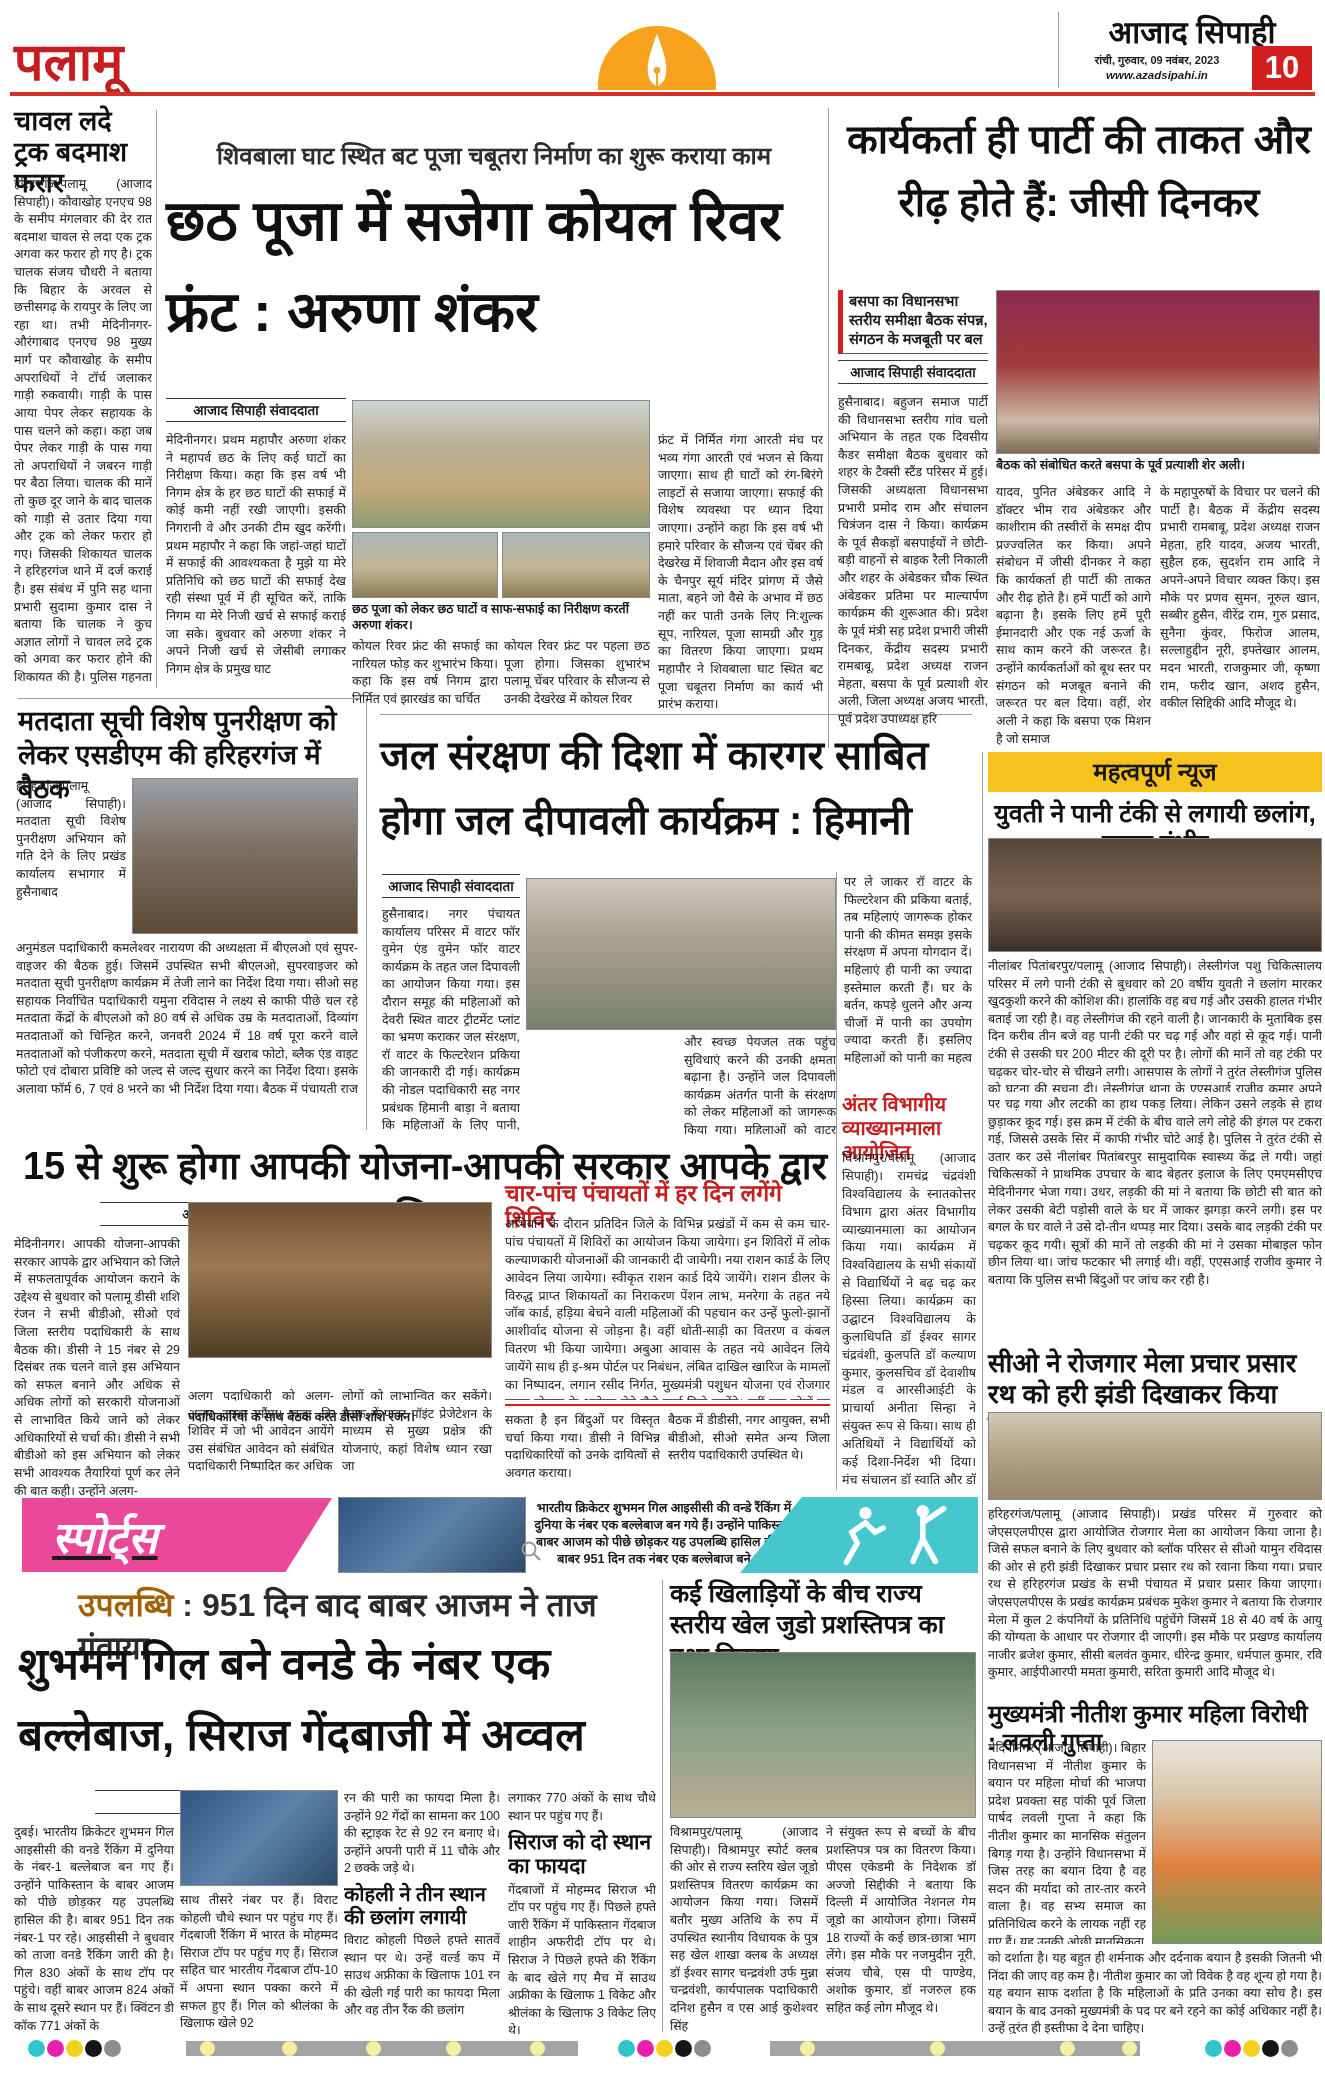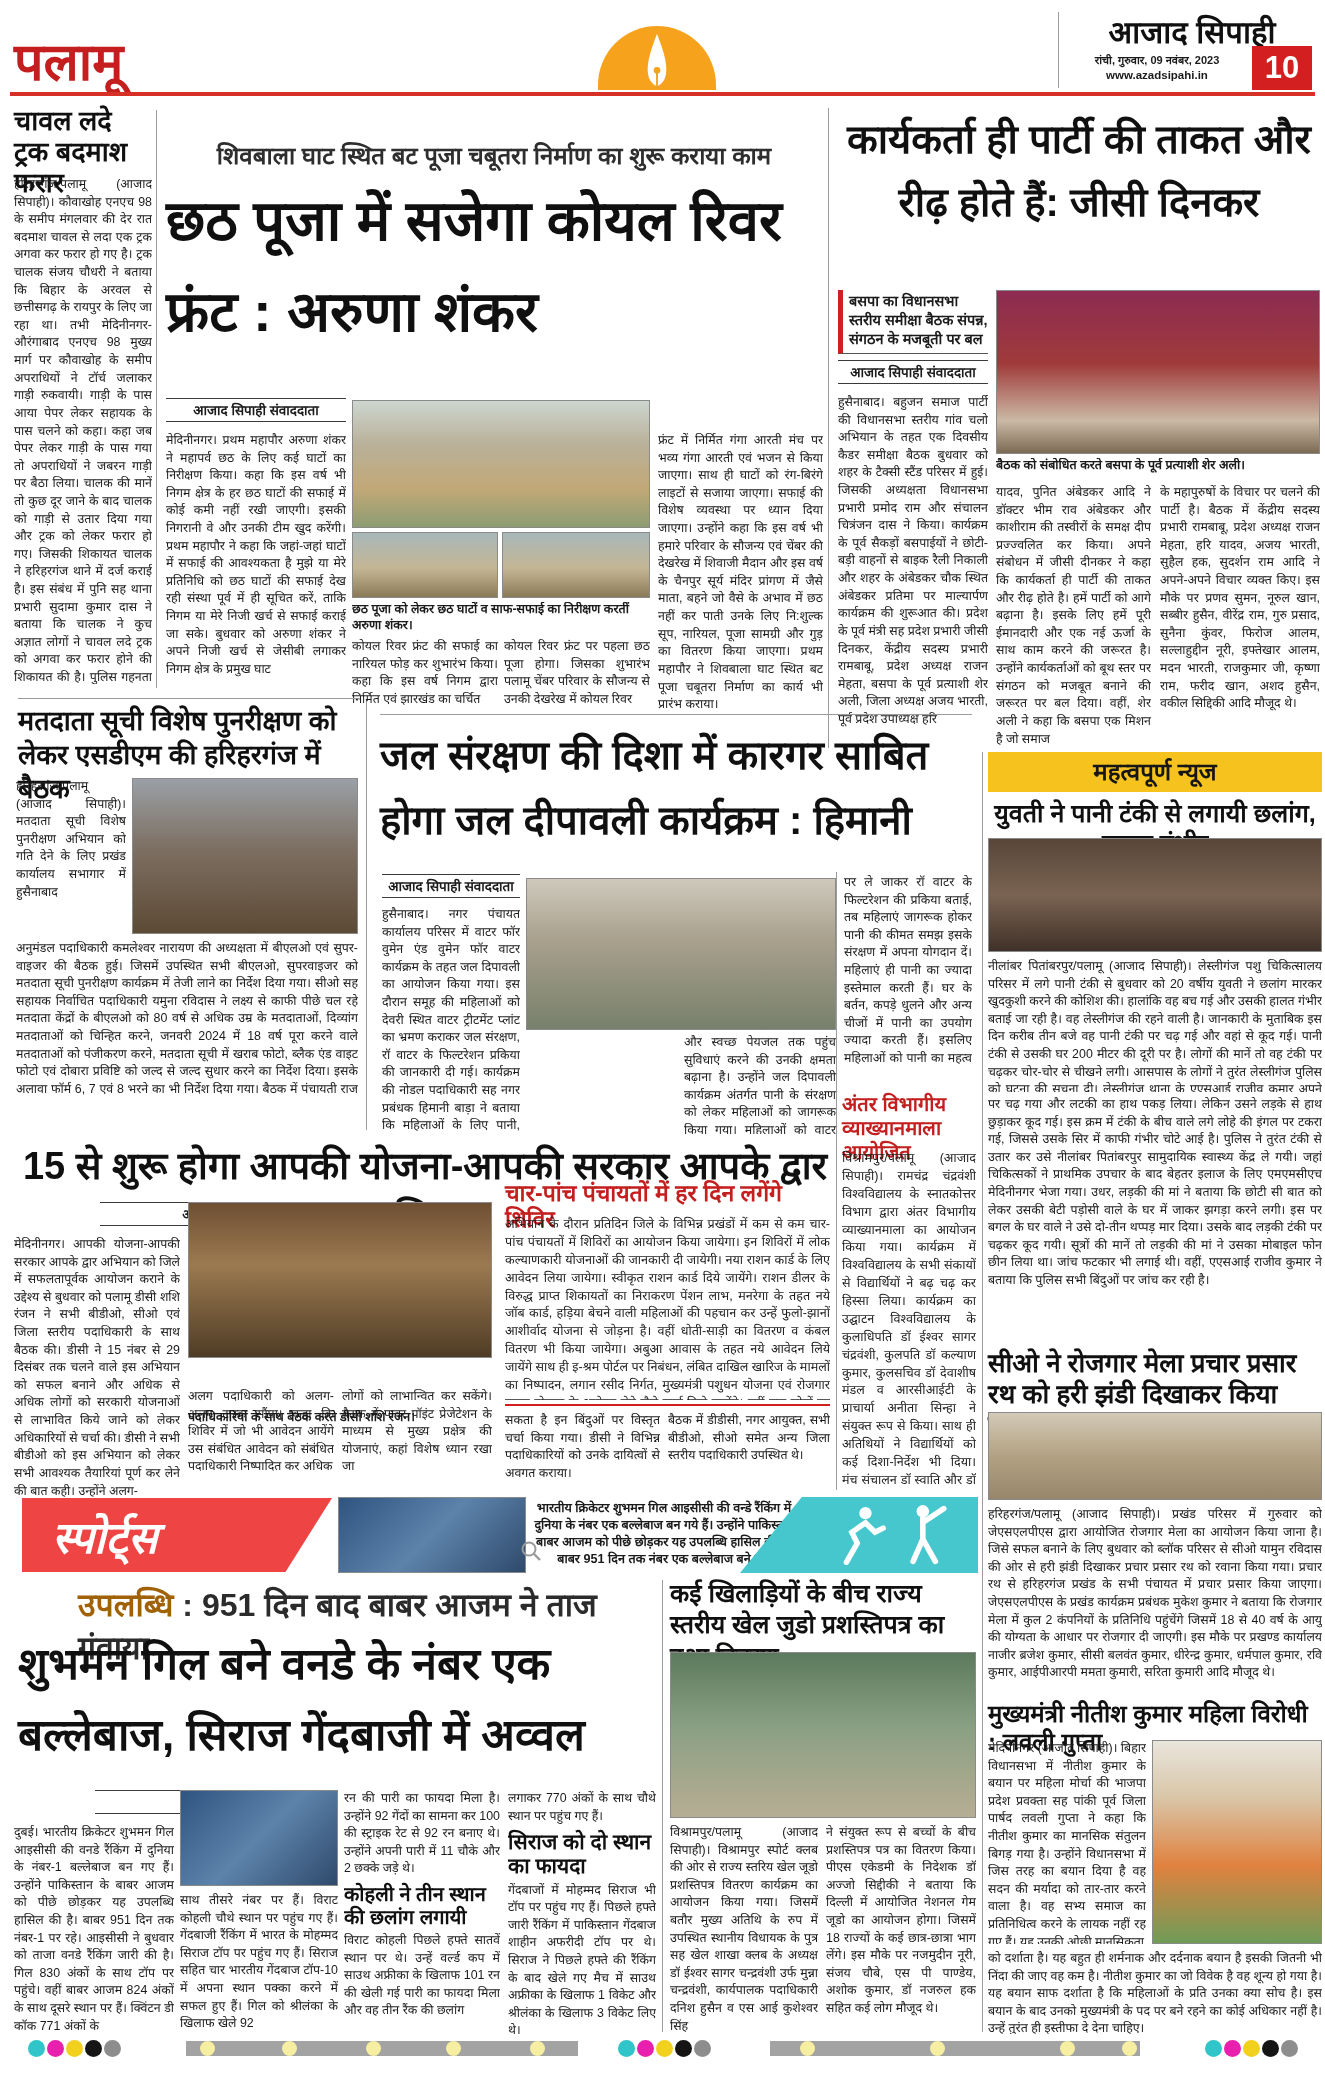--- a/index.html
+++ b/index.html
@@ -39,21 +39,21 @@
       <path d="M20 2 C14 18 10 30 10 40 C10 50 14 56 20 58 C26 56 30 50 30 40 C30 30 26 18 20 2 Z" fill="#ffffff"></path>
       <circle cx="20" cy="41" r="3.6" fill="#f6a21d"></circle>
       <rect x="19" y="43" width="2" height="15" fill="#f6a21d"></rect>
     </svg>
   </div>
 
   <div class="vline" style="left:1058px;top:12px;height:76px;"></div>
 
   <div class="abs hl" style="left:1066px;top:10px;width:252px;font-size:31px;text-align:center;">आजाद सिपाही</div>
   <div class="abs" style="left:1066px;top:52px;width:182px;font-size:11px;font-weight:bold;text-align:center;">रांची, गुरुवार, 09 नवंबर, 2023</div>
-  <div class="abs" style="left:1066px;top:69px;width:182px;font-size:11.5px;font-weight:bold;text-align:center;">www.azadsipahi.in</div>
+  <div class="abs" style="left:1066px;top:69px;width:182px;font-size:11.5px;font-weight:bold;text-align:center;font-style:italic;">www.azadsipahi.in</div>
   <div class="abs" style="left:1252px;top:46px;width:60px;height:44px;background:#d31f1f;color:#fff;font-size:31px;font-weight:bold;text-align:center;line-height:44px;">10</div>
 
   <div class="abs" style="left:10px;top:92px;width:1305px;height:4px;background:#d63027;"></div>
 
   <div class="vline" style="left:156px;top:110px;height:578px;"></div>
   <div class="vline" style="left:828px;top:108px;height:640px;"></div>
   <div class="vline" style="left:366px;top:700px;height:430px;"></div>
   <div class="vline" style="left:836px;top:872px;height:618px;"></div>
   <div class="vline" style="left:982px;top:752px;height:1280px;"></div>
   <div class="vline" style="left:662px;top:1580px;height:452px;"></div>
@@ -122,21 +122,21 @@
 
   <div class="abs hl" style="left:988px;top:1348px;width:334px;font-size:26px;line-height:1.2;">सीओ ने रोजगार मेला प्रचार प्रसार रथ को हरी झंडी दिखाकर किया रवाना</div>
   <div class="abs ph ph-street" style="left:988px;top:1412px;width:334px;height:88px;"></div>
   <div class="abs body-txt" style="left:988px;top:1506px;width:334px;height:190px;">हरिहरगंज/पलामू (आजाद सिपाही)। प्रखंड परिसर में गुरुवार को जेएसएलपीएस द्वारा आयोजित रोजगार मेला का आयोजन किया जाना है। जिसे सफल बनाने के लिए बुधवार को ब्लॉक परिसर से सीओ यामुन रविदास की ओर से हरी झंडी दिखाकर प्रचार प्रसार रथ को रवाना किया गया। प्रचार रथ से हरिहरगंज प्रखंड के सभी पंचायत में प्रचार प्रसार किया जाएगा। जेएसएलपीएस के प्रखंड कार्यक्रम प्रबंधक मुकेश कुमार ने बताया कि रोजगार मेला में कुल 2 कंपनियों के प्रतिनिधि पहुंचेंगे जिसमें 18 से 40 वर्ष के आयु की योग्यता के आधार पर रोजगार दी जाएगी। इस मौके पर प्रखण्ड कार्यालय नाजीर ब्रजेश कुमार, सीसी बलवंत कुमार, धीरेन्द्र कुमार, धर्मपाल कुमार, रवि कुमार, आईपीआरपी ममता कुमारी, सरिता कुमारी आदि मौजूद थे।</div>
 
   <div class="abs hl" style="left:988px;top:1700px;width:334px;font-size:24px;line-height:1.15;">मुख्यमंत्री नीतीश कुमार महिला विरोधी : लवली गुप्ता</div>
   <div class="abs body-txt" style="left:988px;top:1740px;width:158px;height:204px;">मेदिनीनगर (आजाद सिपाही)। बिहार विधानसभा में नीतीश कुमार के बयान पर महिला मोर्चा की भाजपा प्रदेश प्रवक्ता सह पांकी पूर्व जिला पार्षद लवली गुप्ता ने कहा कि नीतीश कुमार का मानसिक संतुलन बिगड़ गया है। उन्होंने विधानसभा में जिस तरह का बयान दिया है वह सदन की मर्यादा को तार-तार करने वाला है। वह सभ्य समाज का प्रतिनिधित्व करने के लायक नहीं रह गए हैं। यह उनकी ओछी मानसिकता</div>
   <div class="abs ph ph-portrait" style="left:1152px;top:1740px;width:170px;height:204px;"></div>
   <div class="abs body-txt" style="left:988px;top:1950px;width:334px;height:84px;">को दर्शाता है। यह बहुत ही शर्मनाक और दर्दनाक बयान है इसकी जितनी भी निंदा की जाए वह कम है। नीतीश कुमार का जो विवेक है वह शून्य हो गया है। यह बयान साफ दर्शाता है कि महिलाओं के प्रति उनका क्या सोच है। इस बयान के बाद उनको मुख्यमंत्री के पद पर बने रहने का कोई अधिकार नहीं है। उन्हें तुरंत ही इस्तीफा दे देना चाहिए।</div>
 
-  <div class="abs" style="left:22px;top:1498px;width:310px;height:74px;background:#ef4444;clip-path:polygon(0 0,100% 0,85% 100%,0 100%);">
+  <div class="abs" style="left:22px;top:1498px;width:310px;height:74px;background:#ec4899;clip-path:polygon(0 0,100% 0,85% 100%,0 100%);text-decoration:underline;">
     <div style="padding:8px 0 0 30px;font-size:44px;font-weight:bold;font-style:italic;color:#ffffff;">स्पोर्ट्स</div>
   </div>
   <div class="abs ph ph-stadium" style="left:338px;top:1497px;width:188px;height:76px;"></div>
   <div class="abs" style="left:534px;top:1500px;width:260px;font-size:12.6px;font-weight:bold;text-align:center;line-height:1.35;overflow:hidden;height:72px;">भारतीय क्रिकेटर शुभमन गिल आइसीसी की वन्डे रैंकिंग में दुनिया के नंबर एक बल्लेबाज बन गये हैं। उन्होंने पाकिस्तान बाबर आजम को पीछे छोड़कर यह उपलब्धि हासिल की है। बाबर 951 दिन तक नंबर एक बल्लेबाज बने रहे।</div>
   <svg class="abs" style="left:520px;top:1540px;width:22px;height:22px;" viewBox="0 0 22 22">
     <circle cx="9" cy="9" r="6.5" fill="none" stroke="#9a9a9a" stroke-width="2"></circle>
     <line x1="14" y1="14" x2="20" y2="20" stroke="#9a9a9a" stroke-width="2.4"></line>
   </svg>
   <div class="abs" style="left:740px;top:1497px;width:238px;height:76px;background:#45c7cd;clip-path:polygon(26% 0,100% 0,100% 100%,0 100%);">
     <svg style="position:absolute;left:92px;top:8px;width:56px;height:60px;" viewBox="0 0 40 44">

